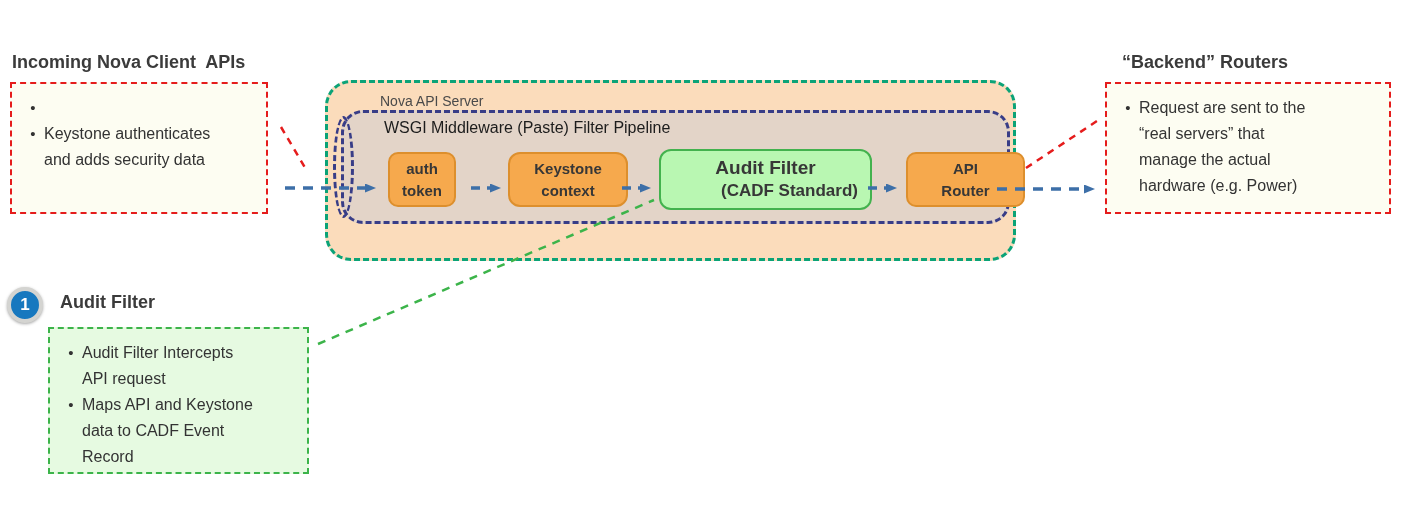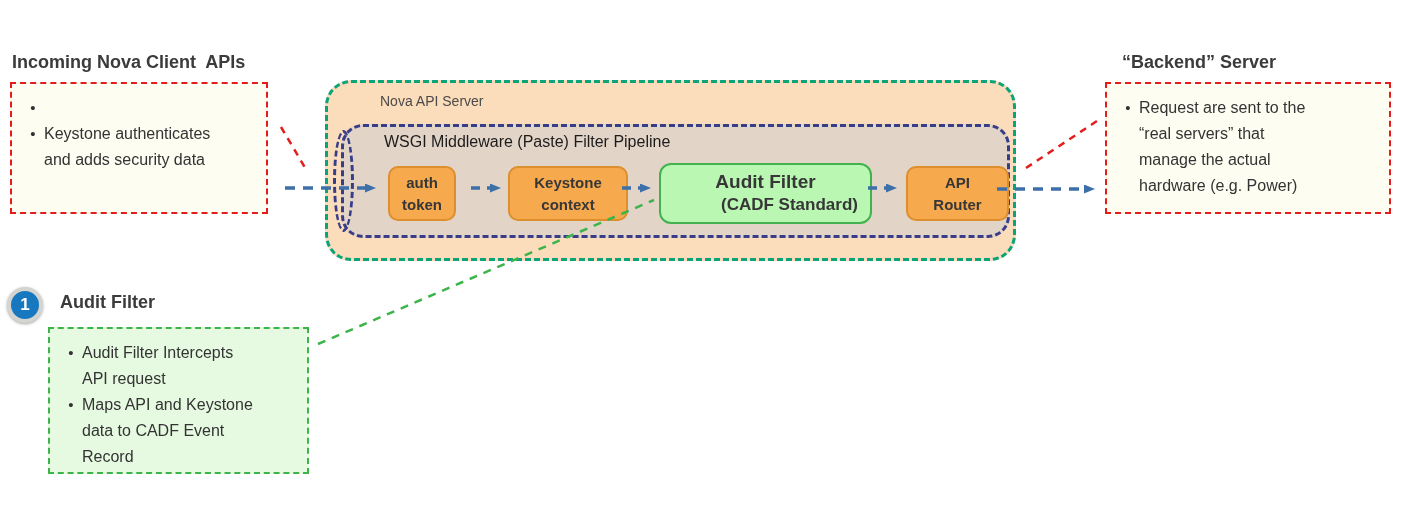--- a/index.html
+++ b/index.html
@@ -22,21 +22,21 @@
     padding:11px 6px 6px 10px;}
   .note-box.green{border-color:var(--green-dash);background:var(--note-green-bg);}
   .bullet-row{display:flex;align-items:flex-start;}
   .bullet-marker{width:22px;text-align:center;flex:0 0 22px;font-size:15px;color:var(--body-text);line-height:26px;}
   .bullet-text{font-size:16px;color:var(--body-text);line-height:26px;white-space:pre-line;}
 
   
   .server-box{position:absolute;left:325px;top:80px;width:691px;height:181px;
     background:var(--server-bg);border:3px dashed var(--server-border);border-radius:26px;}
   .server-title{position:absolute;left:52px;top:10px;font-size:14px;font-weight:normal;color:#4a4a4a;}
-  .pipeline-box{position:absolute;left:13px;top:41px;width:669px;height:114px;
+  .pipeline-box{position:absolute;left:13px;top:27px;width:669px;height:114px;
     background:var(--pipeline-bg);border:3px dashed var(--pipeline-border);border-radius:22px;}
   .pipeline-ellipse{position:absolute;left:-11px;top:3px;width:21px;height:102px;
     border:3px dashed var(--pipeline-border);border-radius:50%;background:transparent;}
   .pipeline-title{position:absolute;left:40px;top:6px;font-size:16px;color:#1c1c1c;}
 
   .stage{position:absolute;display:flex;flex-direction:column;align-items:center;justify-content:center;
     border-radius:10px;text-align:center;}
   .stage.orange{background:var(--orange-bg);border:2px solid var(--orange-border);}
   .stage.green{background:var(--stage-green-bg);border:2px solid var(--stage-green-border);border-radius:12px;}
   .stage-label{font-size:15px;font-weight:bold;color:#373737;line-height:1.45;white-space:pre-line;}
@@ -72,38 +72,38 @@
     <div class="server-title">Nova API Server</div>
     <div class="pipeline-box">
       <div class="pipeline-ellipse"></div>
       <div class="pipeline-title">WSGI Middleware (Paste) Filter Pipeline</div>
 
       <div class="stage orange" style="left:44px;top:39px;width:68px;height:55px;">
         <div class="stage-label">auth
 token</div>
       </div>
 
-      <div class="stage orange" style="left:164px;top:39px;width:120px;height:55px;">
+      <div class="stage orange" style="left:164px;top:39px;width:120px;height:55px;border-radius:12px;">
         <div class="stage-label">Keystone
 context</div>
       </div>
 
       <div class="stage green" style="left:315px;top:36px;width:213px;height:61px;">
         <div class="stage-title">Audit Filter</div>
         <div class="stage-subtitle">(CADF Standard)</div>
       </div>
 
-      <div class="stage orange" style="left:562px;top:39px;width:103px;height:55px;">
+      <div class="stage orange" style="left:562px;top:39px;width:119px;height:55px;">
         <div class="stage-label">API
 Router</div>
       </div>
     </div>
   </div>
 
-  <div class="heading" style="left:1122px;top:52px;">“Backend” Server</div>
+  <div class="heading" style="left:1122px;top:52px;">“Backend” Routers</div>
   <div class="note-box" style="left:1105px;top:82px;width:286px;height:132px;">
     <div class="bullet-row">
       <span class="bullet-marker">•</span>
       <span class="bullet-text">Request are sent to the
 “real servers” that
 manage the actual
 hardware (e.g. Power)</span>
     </div>
   </div>
 

